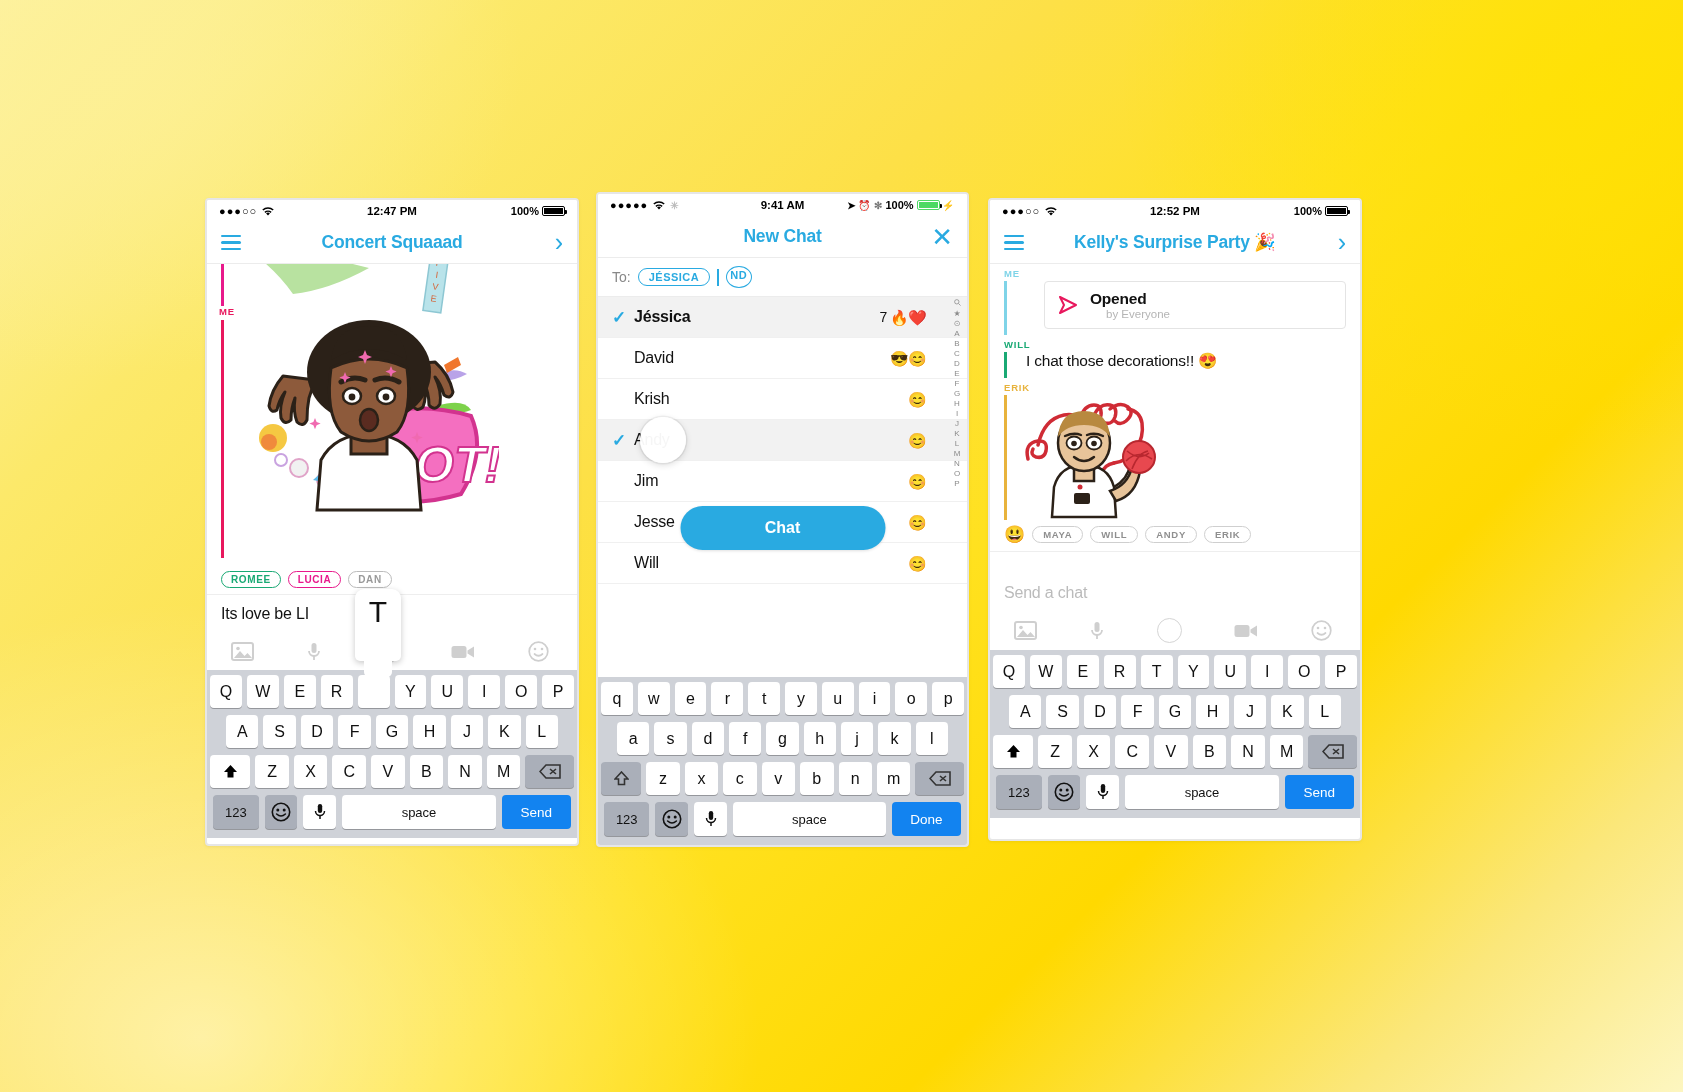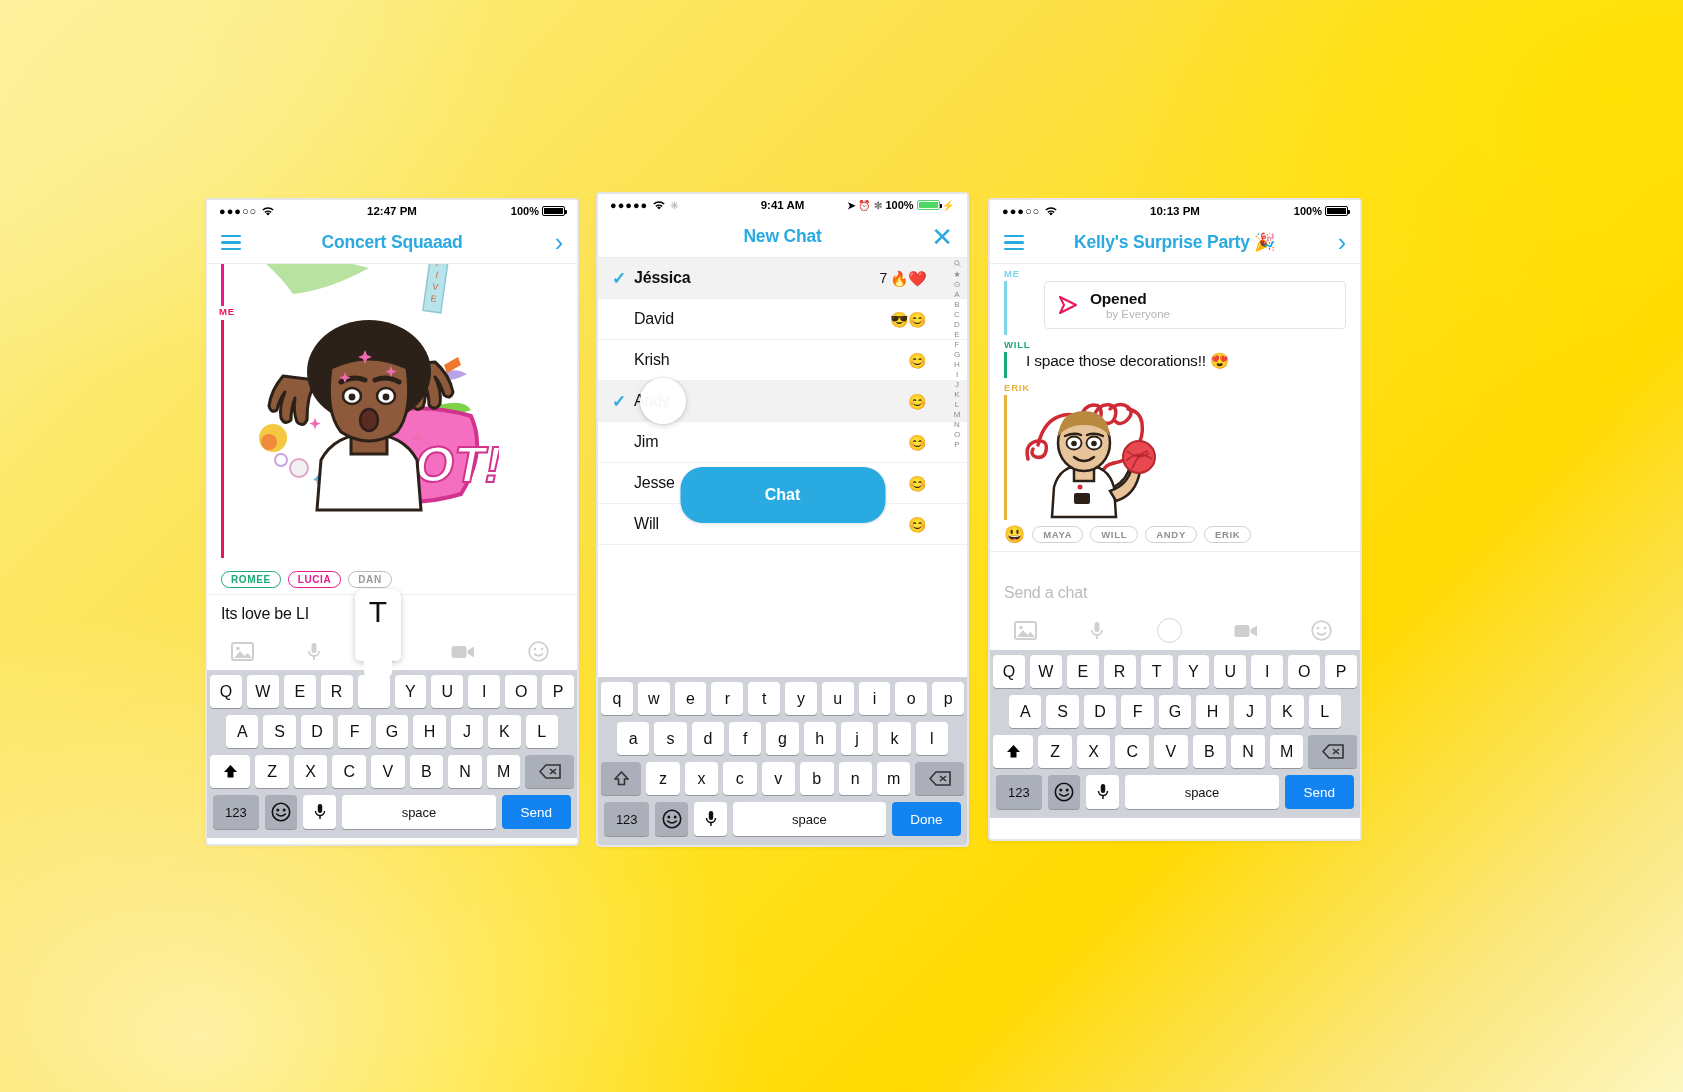--- a/index.html
+++ b/index.html
@@ -180,21 +180,21 @@
     font-size: 8px; color: #8b8b8b; z-index: 5;
   }
   .tap-bubble {
     position: absolute; width: 46px; height: 46px; border-radius: 50%;
     background: rgba(255,255,255,0.96); box-shadow: 0 0 0 1.5px rgba(0,0,0,0.05), 0 2px 7px rgba(0,0,0,0.14);
     z-index: 12; pointer-events: none;
   }
   .chat-pill {
     position: absolute; left: 50%; transform: translateX(-50%);
     background: #29aae1; color: #fff; font-weight: bold; font-size: 16px;
-    border-radius: 22px; width: 205px; height: 56px;
+    border-radius: 22px; width: 205px; height: 44px;
     display: flex; align-items: center; justify-content: center;
     z-index: 14; cursor: pointer; box-shadow: 0 1px 3px rgba(0,0,0,0.12);
   }
 
   
   .p3-body { background: #fff; position: relative; height: 310px; overflow: hidden; }
   .sender-label {
     font-size: 9.5px; font-weight: bold; letter-spacing: 0.8px; padding: 4px 0 2px 14px;
   }
   .sender-label.me { color: #7fd4e8; }
@@ -457,20 +457,26 @@
           </span>
         <span style="font-size:10px">⚡</span>
       </div>
     </div>
 
     <div class="navbar">
       <div class="nav-title center-only">New Chat</div>
       <div class="nav-close">✕</div>
     </div>
 
+    <div class="to-row">
+      <span>To:</span>
+      <span class="to-chip">JÉSSICA</span>
+      <span class="caret"></span>
+      <span class="to-chip round">ND</span>
+    </div>
 
 
     <div class="friend-list">
       <div class="friend-row sel">
         <span class="check">✓</span>
         <span class="name bold">Jéssica</span>
         <span class="meta">
             <span>7</span>
             <span class="em">🔥❤️</span>
           </span>
@@ -618,21 +624,21 @@
 
   <div class="phone" id="phone3">
 
     <div class="statusbar">
       <div class="sb-left">
         <span class="sb-dots">●●●○○</span>
         <svg class="wifi" width="14" height="11" viewBox="0 0 14 11">
             <path d="M7 9.6 5.1 7.5a2.8 2.8 0 0 1 3.8 0L7 9.6zM3.4 5.8a5.3 5.3 0 0 1 7.2 0l-1 1.1a3.9 3.9 0 0 0-5.2 0l-1-1.1zM1.3 3.5a8.3 8.3 0 0 1 11.4 0l-1 1.1a6.9 6.9 0 0 0-9.4 0L1.3 3.5z" fill="#000"></path>
           </svg>
       </div>
-      <div class="sb-center">10:13 PM</div>
+      <div class="sb-center">12:52 PM</div>
       <div class="sb-right">
         <span>100%</span>
         <span class="batt">
             <i></i>
           </span>
       </div>
     </div>
 
     <div class="navbar">
       <div class="hamburger">
@@ -655,21 +661,21 @@
           <div class="opened-text">
             <div class="t1">Opened</div>
             <div class="t2">by Everyone</div>
           </div>
         </div>
       </div>
 
       <div class="sender-label will">WILL</div>
       <div class="msg-block" style="padding-bottom:8px;">
         <div class="bar will"></div>
-        <div class="chat-line">I space those decorations!! 😍</div>
+        <div class="chat-line">I chat those decorations!! 😍</div>
       </div>
 
       <div class="sender-label erik">ERIK</div>
       <div class="msg-block" style="height:125px;">
         <div class="bar erik"></div>
         <div style="padding-left:10px;">
           <svg viewBox="0 0 150 125" width="150" height="125">
             <path d="M14 64 q-4 -16 10 -18 q10 -1 8 10 q-2 8 -10 6 q-6 -2 -3 -8" fill="none" stroke="#cf2b35" stroke-width="3.5" stroke-linecap="round"></path>
             <path d="M24 50 q6 -26 26 -30 q16 -3 18 12 q2 12 -8 14 q-8 1 -7 -7 q2 -8 10 -6" fill="none" stroke="#cf2b35" stroke-width="3.5" stroke-linecap="round"></path>
             <path d="M66 24 q4 -14 14 -14 q8 0 7 10 q-1 8 -8 7" fill="none" stroke="#cf2b35" stroke-width="3.5" stroke-linecap="round"></path>

